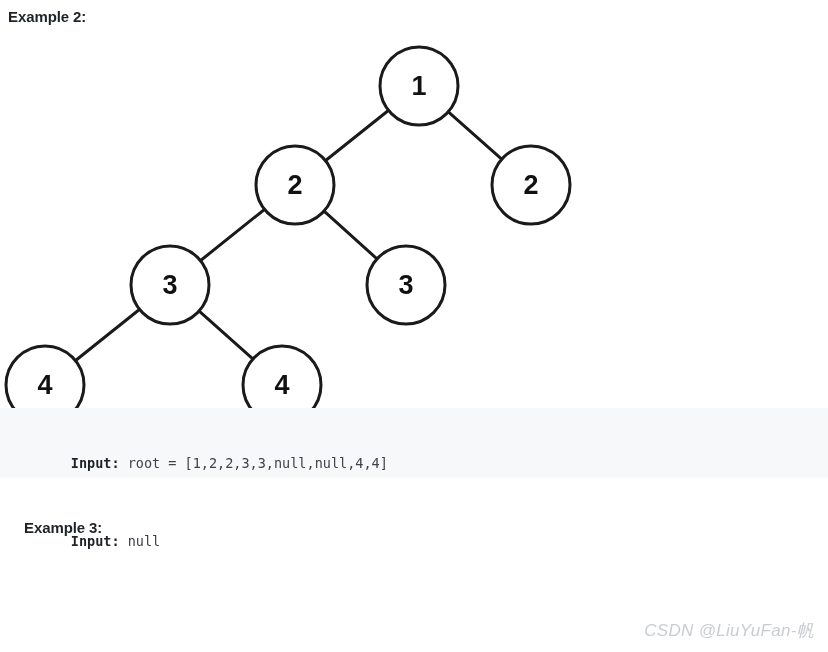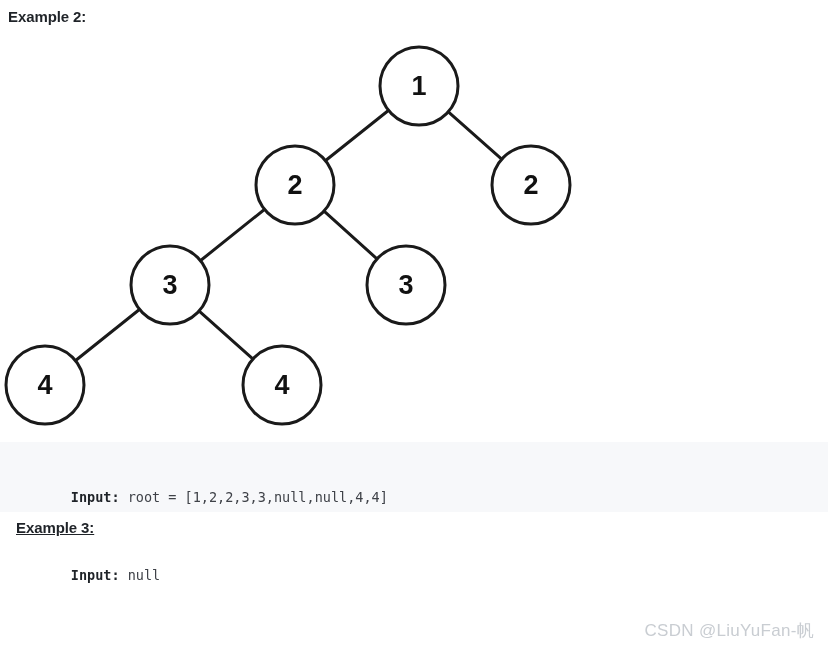--- a/index.html
+++ b/index.html
@@ -26,39 +26,39 @@
   .example-heading {
     position: absolute;
     font-family: "Liberation Sans", sans-serif;
     font-size: 15px;
     font-weight: bold;
     color: #1f2328;
     letter-spacing: -0.1px;
     white-space: nowrap;
   }
   #heading-example-2 { left: 8px; top: 8px; }
-  #heading-example-3 { left: 16px; top: 519px; text-decoration: underline; }
+  #heading-example-3 { left: 24px; top: 519px; }
 
   .tree-figure {
     position: absolute;
     left: 0;
     top: 30px;
     width: 828px;
     height: 398px;
   }
 
   .code-block {
     position: absolute;
     left: 0;
     width: 828px;
     background: #f7f8fa;
     box-sizing: border-box;
     padding: 16px 22px 16px 22px;
   }
-  #code-block-example-2 { top: 442px; height: 70px; }
+  #code-block-example-2 { top: 408px; height: 70px; }
   #code-block-example-3 { top: 565px; height: 70px; }
 
   .code-line {
     font-family: "DejaVu Sans Mono", "Liberation Mono", monospace;
     font-size: 13.5px;
     line-height: 26px;
     white-space: pre;
   }
   .code-label {
     font-weight: bold;
@@ -70,20 +70,21 @@
 
   .watermark {
     position: absolute;
     right: 14px;
     top: 619px;
     font-family: "Liberation Sans", sans-serif;
     font-size: 17px;
     color: #c9cdd2;
     white-space: nowrap;
     letter-spacing: 0.3px;
+    font-style: italic;
   }
 </style>
 </head>
 <body>
 
 <div class="page">
 
   <div class="example-heading" id="heading-example-2">Example 2:</div>
 
   <svg class="tree-figure" id="tree-figure" viewBox="0 0 828 398">

